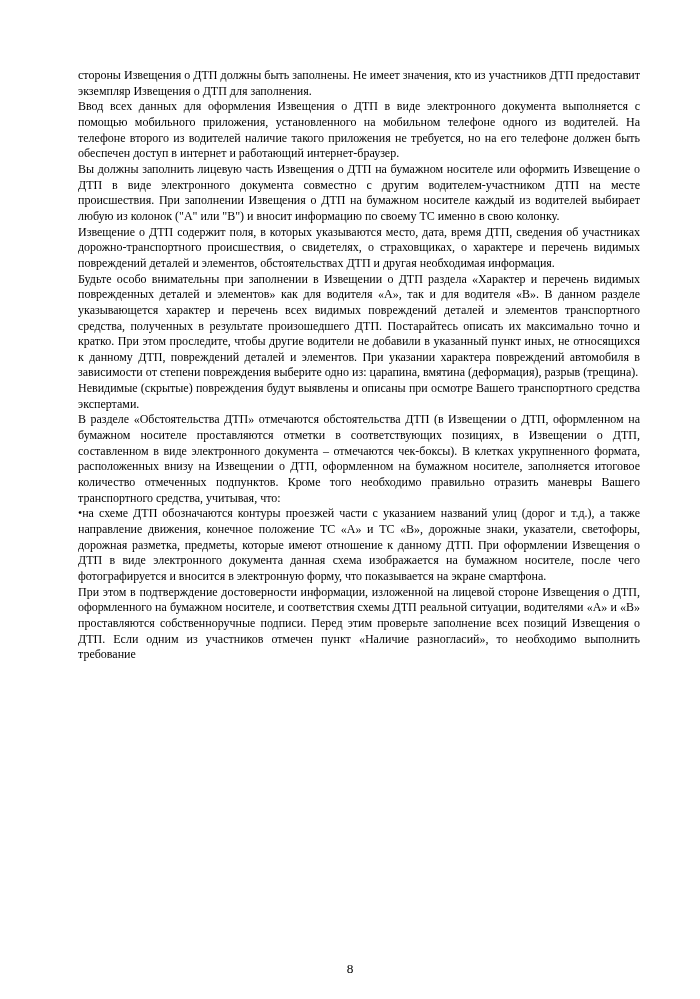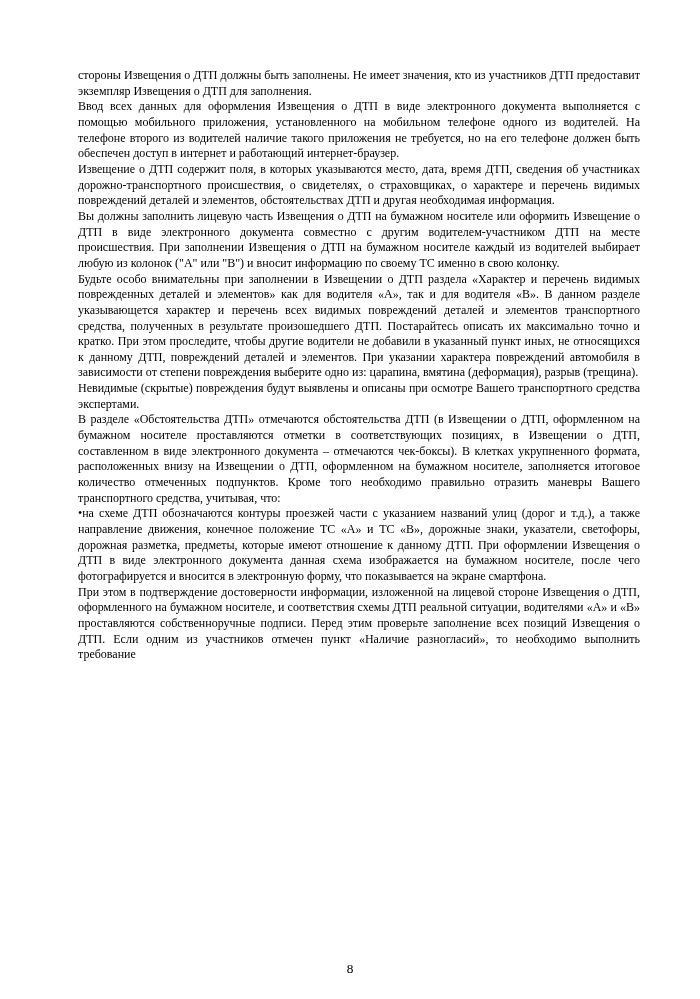--- a/index.html
+++ b/index.html
@@ -48,22 +48,22 @@
     font-family: "Liberation Serif", "DejaVu Serif", serif;
   }
 </style>
 </head>
 <body>
 
 <div class="page">
   <div class="doc-body">
     <p class="p-plain">стороны Извещения о ДТП должны быть заполнены. Не имеет значения, кто из участников ДТП предоставит экземпляр Извещения о ДТП для заполнения.</p>
     <p class="p-indent">Ввод всех данных для оформления Извещения о ДТП в виде электронного документа выполняется с помощью мобильного приложения, установленного на мобильном телефоне одного из водителей. На телефоне второго из водителей наличие такого приложения не требуется, но на его телефоне должен быть обеспечен доступ в интернет и работающий интернет-браузер.</p>
+    <p class="p-indent">Вы должны заполнить лицевую часть Извещения о ДТП на бумажном носителе или оформить Извещение о ДТП в виде электронного документа совместно с другим водителем-участником ДТП на месте происшествия. При заполнении Извещения о ДТП на бумажном носителе каждый из водителей выбирает любую из колонок ("А" или "В") и вносит информацию по своему ТС именно в свою колонку.</p>
     <p class="p-indent">Извещение о ДТП содержит поля, в которых указываются место, дата, время ДТП, сведения об участниках дорожно-транспортного происшествия, о свидетелях, о страховщиках, о характере и перечень видимых повреждений деталей и элементов, обстоятельствах ДТП и другая необходимая информация.</p>
-    <p class="p-indent">Вы должны заполнить лицевую часть Извещения о ДТП на бумажном носителе или оформить Извещение о ДТП в виде электронного документа совместно с другим водителем-участником ДТП на месте происшествия. При заполнении Извещения о ДТП на бумажном носителе каждый из водителей выбирает любую из колонок ("А" или "В") и вносит информацию по своему ТС именно в свою колонку.</p>
     <p class="p-indent">Будьте особо внимательны при заполнении в Извещении о ДТП раздела «Характер и перечень видимых поврежденных деталей и элементов» как для водителя «А», так и для водителя «В». В данном разделе указывающется характер и перечень всех видимых повреждений деталей и элементов транспортного средства, полученных в результате произошедшего ДТП. Постарайтесь описать их максимально точно и кратко. При этом проследите, чтобы другие водители не добавили в указанный пункт иных, не относящихся к данному ДТП, повреждений деталей и элементов. При указании характера повреждений автомобиля в зависимости от степени повреждения выберите одно из: царапина, вмятина (деформация), разрыв (трещина).</p>
     <p class="p-indent">Невидимые (скрытые) повреждения будут выявлены и описаны при осмотре Вашего транспортного средства экспертами.</p>
     <p class="p-indent">В разделе «Обстоятельства ДТП» отмечаются обстоятельства ДТП (в Извещении о ДТП, оформленном на бумажном носителе проставляются отметки в соответствующих позициях, в Извещении о ДТП, составленном в виде электронного документа – отмечаются чек-боксы). В клетках укрупненного формата, расположенных внизу на Извещении о ДТП, оформленном на бумажном носителе, заполняется итоговое количество отмеченных подпунктов. Кроме того необходимо правильно отразить маневры Вашего транспортного средства, учитывая, что:</p>
     <p class="p-bullet">•на схеме ДТП обозначаются контуры проезжей части с указанием названий улиц (дорог и т.д.), а также направление движения, конечное положение ТС «А» и ТС «В», дорожные знаки, указатели, светофоры, дорожная разметка, предметы, которые имеют отношение к данному ДТП. При оформлении Извещения о ДТП в виде электронного документа данная схема изображается на бумажном носителе, после чего фотографируется и вносится в электронную форму, что показывается на экране смартфона.</p>
     <p class="p-indent">При этом в подтверждение достоверности информации, изложенной на лицевой стороне Извещения о ДТП, оформленного на бумажном носителе, и соответствия схемы ДТП реальной ситуации, водителями «А» и «В» проставляются собственноручные подписи. Перед этим проверьте заполнение всех позиций Извещения о ДТП. Если одним из участников отмечен пункт «Наличие разногласий», то необходимо выполнить требование</p>
   </div>
   <div class="page-number">8</div>
 </div>
 
 </body></html>

